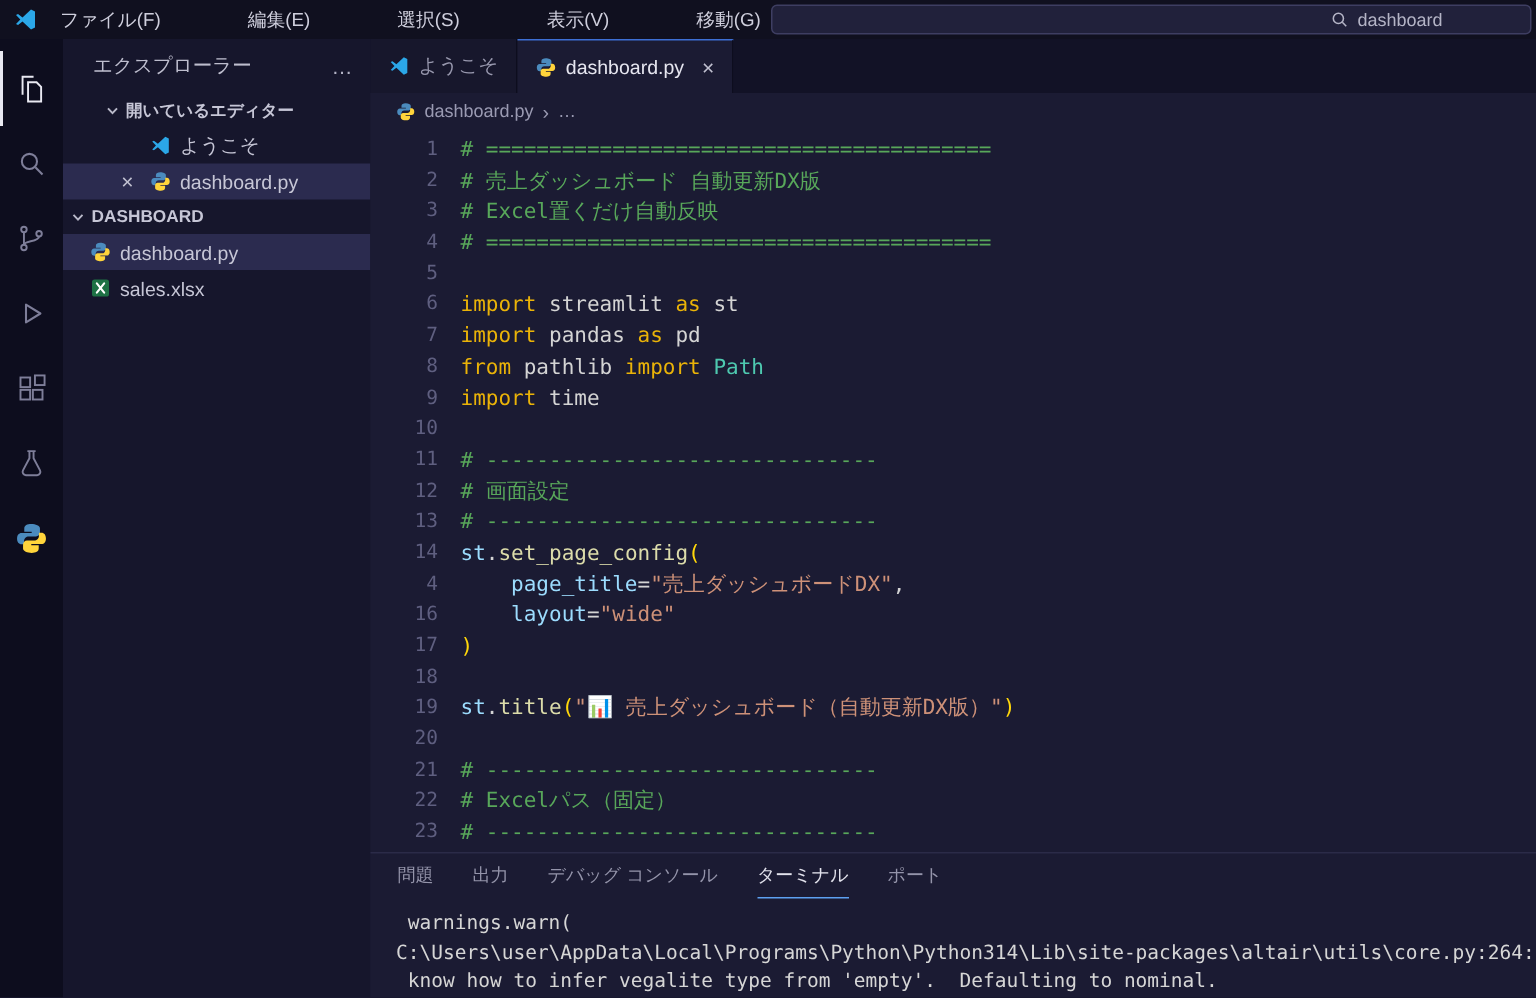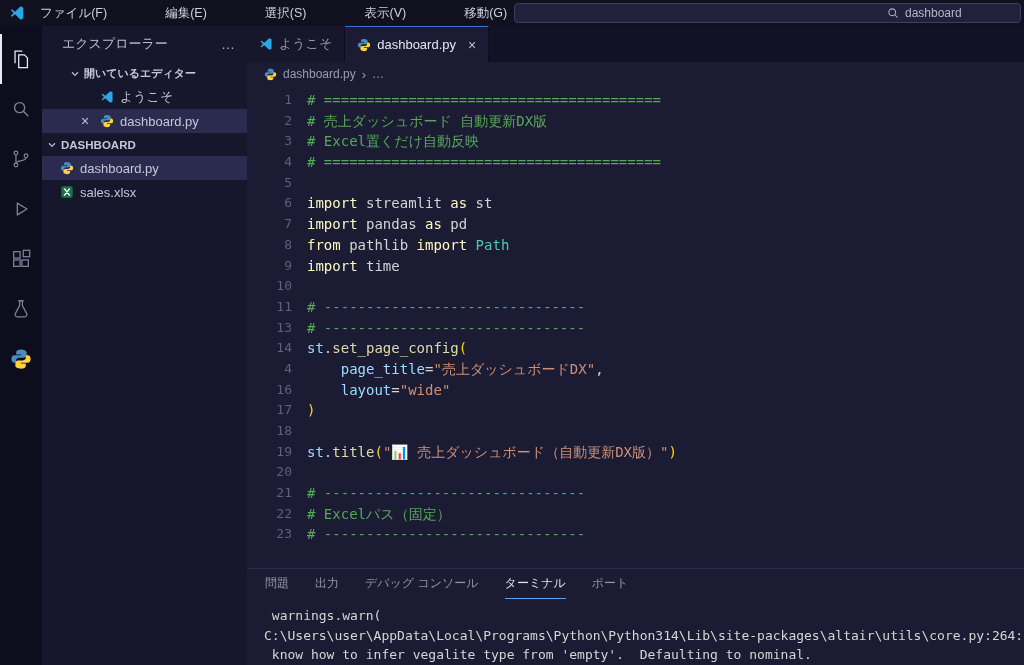--- a/index.html
+++ b/index.html
@@ -44,21 +44,21 @@
   .tab.active{background:#1b1b33;color:#e6e6f0;border-top:1px solid #3d6fd4;}
   .tab-close{margin-left:6px;font-size:14px;color:#c0c0d0;}
   .breadcrumb{height:24px;display:flex;align-items:center;gap:6px;padding-left:17px;font-size:12px;color:#9a9ab2;flex:none;}
   .bc-sep{font-size:13px;}
 
   .code{flex:1;padding-top:4px;font-family:"DejaVu Sans Mono",monospace;font-size:14px;overflow:hidden;}
   .code-line{display:flex;height:20.7px;line-height:20.7px;}
   .ln{width:60px;flex:none;text-align:right;padding-right:15px;color:#5f5f80;font-size:13px;}
   .lc{white-space:pre;color:#d4d4d4;}
   .tk-c{color:#58a75a;}
-  .tk-k{color:#fef9c3;}
+  .tk-k{color:#eab308;}
   .tk-p{color:#d4d4d4;}
   .tk-v{color:#9CDCFE;}
   .tk-f{color:#DCDCAA;}
   .tk-s{color:#CE9178;}
   .tk-t{color:#4EC9B0;}
   .tk-b{color:#ffd70a;}
 
   
   .panel{height:97px;flex:none;border-top:1px solid #2b2b48;background:#1b1b33;}
   .panel-tabs{height:30px;display:flex;align-items:stretch;gap:26px;padding-left:18px;font-size:12px;color:#9494aa;text-align:right;}
@@ -284,20 +284,24 @@
         </div>
         <div class="code-line">
           <span class="ln">10</span>
           <span class="lc"></span>
         </div>
         <div class="code-line">
           <span class="ln">11</span>
           <span class="lc"><span class="tk-c"># -------------------------------</span></span>
         </div>
         <div class="code-line">
+          <span class="ln">12</span>
+          <span class="lc"><span class="tk-c"># 画面設定</span></span>
+        </div>
+        <div class="code-line">
           <span class="ln">13</span>
           <span class="lc"><span class="tk-c"># -------------------------------</span></span>
         </div>
         <div class="code-line">
           <span class="ln">14</span>
           <span class="lc"><span class="tk-v">st</span><span class="tk-p">.</span><span class="tk-f">set_page_config</span><span class="tk-b">(</span></span>
         </div>
         <div class="code-line">
           <span class="ln">4</span>
           <span class="lc"><span class="tk-p">    </span><span class="tk-v">page_title</span><span class="tk-p">=</span><span class="tk-s">"売上ダッシュボードDX"</span><span class="tk-p">,</span></span>

